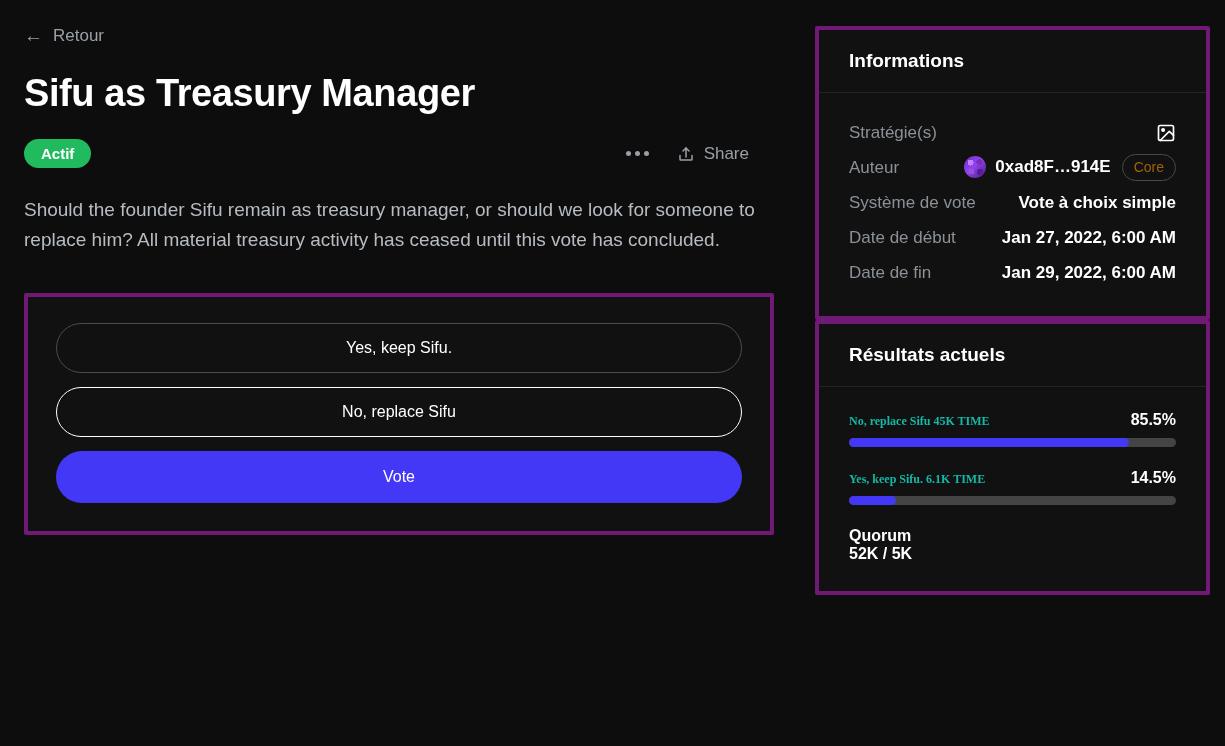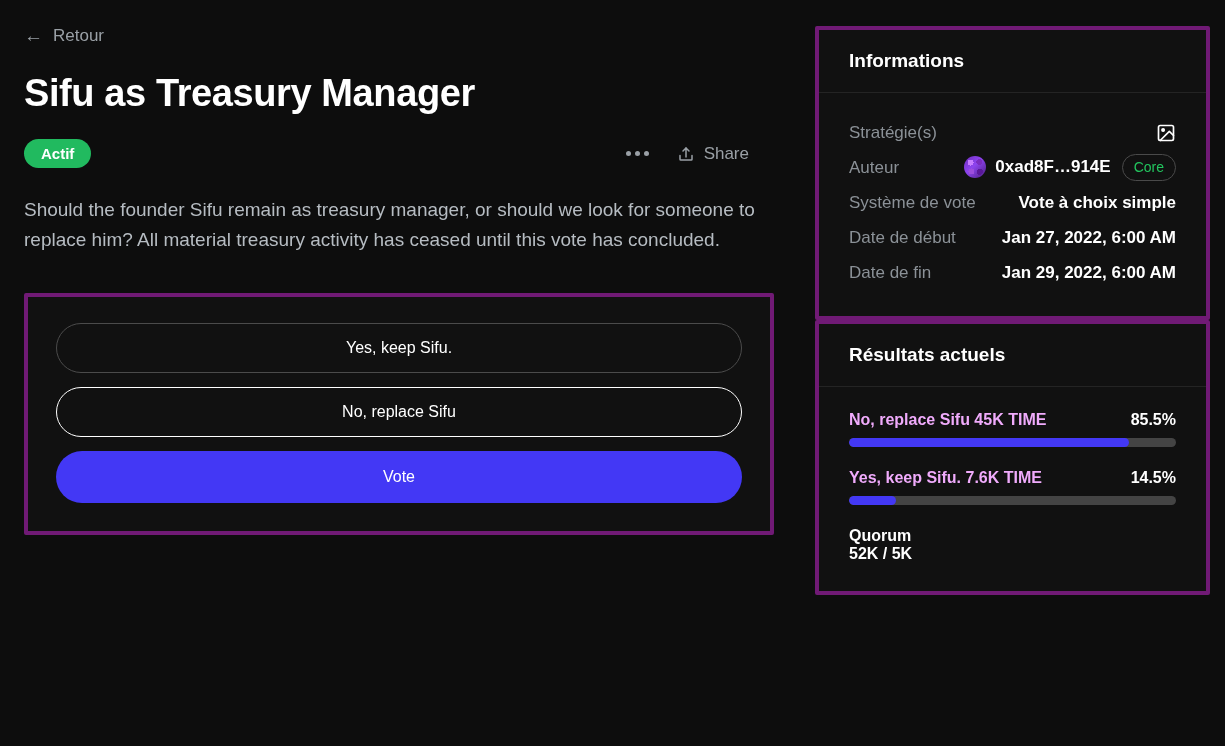--- a/index.html
+++ b/index.html
@@ -206,21 +206,21 @@
       radial-gradient(circle at 70% 28%, #7b2cbf 0 3px, transparent 3px),
       radial-gradient(circle at 34% 70%, #9d4edd 0 3px, transparent 3px),
       radial-gradient(circle at 72% 72%, #5a189a 0 3px, transparent 3px),
       linear-gradient(135deg, #6f2dbd 0%, #8e44ef 45%, #4b1d80 100%);
     flex: 0 0 22px;
   }
 
   .core-badge {
     border: 1px solid #4a4a4a;
     border-radius: 14px;
-    color: #22c55e;
+    color: #a16207;
     font-size: 14px;
     font-weight: normal;
     padding: 4px 11px;
     line-height: 1.2;
     margin-left: 2px;
     cursor: pointer;
   }
 
   .ext-icon { width: 15px; height: 15px; display: inline-block; }
 
@@ -229,23 +229,24 @@
   .results-card .card-body { padding: 24px 30px 28px 30px; }
 
   .result-item { margin-bottom: 22px; }
   .result-top {
     display: flex;
     justify-content: space-between;
     align-items: baseline;
     margin-bottom: 9px;
   }
   .result-name {
-    color: #f0abfc;
-    font-size: 16px;
-    font-weight: bold;
+    color: #14b8a6;
+    font-size: 12px;
+    font-weight: bold;
+    font-family: Liberation Serif, serif;
   }
   .result-pct {
     color: #ffffff;
     font-size: 16px;
     font-weight: bold;
   }
   .bar-track {
     height: 9px;
     background: #444444;
     border-radius: 5px;
@@ -372,21 +373,21 @@
             <span class="result-name">No, replace Sifu 45K TIME</span>
             <span class="result-pct">85.5%</span>
           </div>
           <div class="bar-track">
             <div class="bar-fill" id="fill-0" style="width: 85.5%;"></div>
           </div>
         </div>
 
         <div class="result-item">
           <div class="result-top">
-            <span class="result-name">Yes, keep Sifu. 7.6K TIME</span>
+            <span class="result-name">Yes, keep Sifu. 6.1K TIME</span>
             <span class="result-pct">14.5%</span>
           </div>
           <div class="bar-track">
             <div class="bar-fill" id="fill-1" style="width: 14.5%;"></div>
           </div>
         </div>
 
         <div class="quorum-row">
           <span class="quorum-label">Quorum</span>
           <span class="quorum-value">52K / 5K</span>

